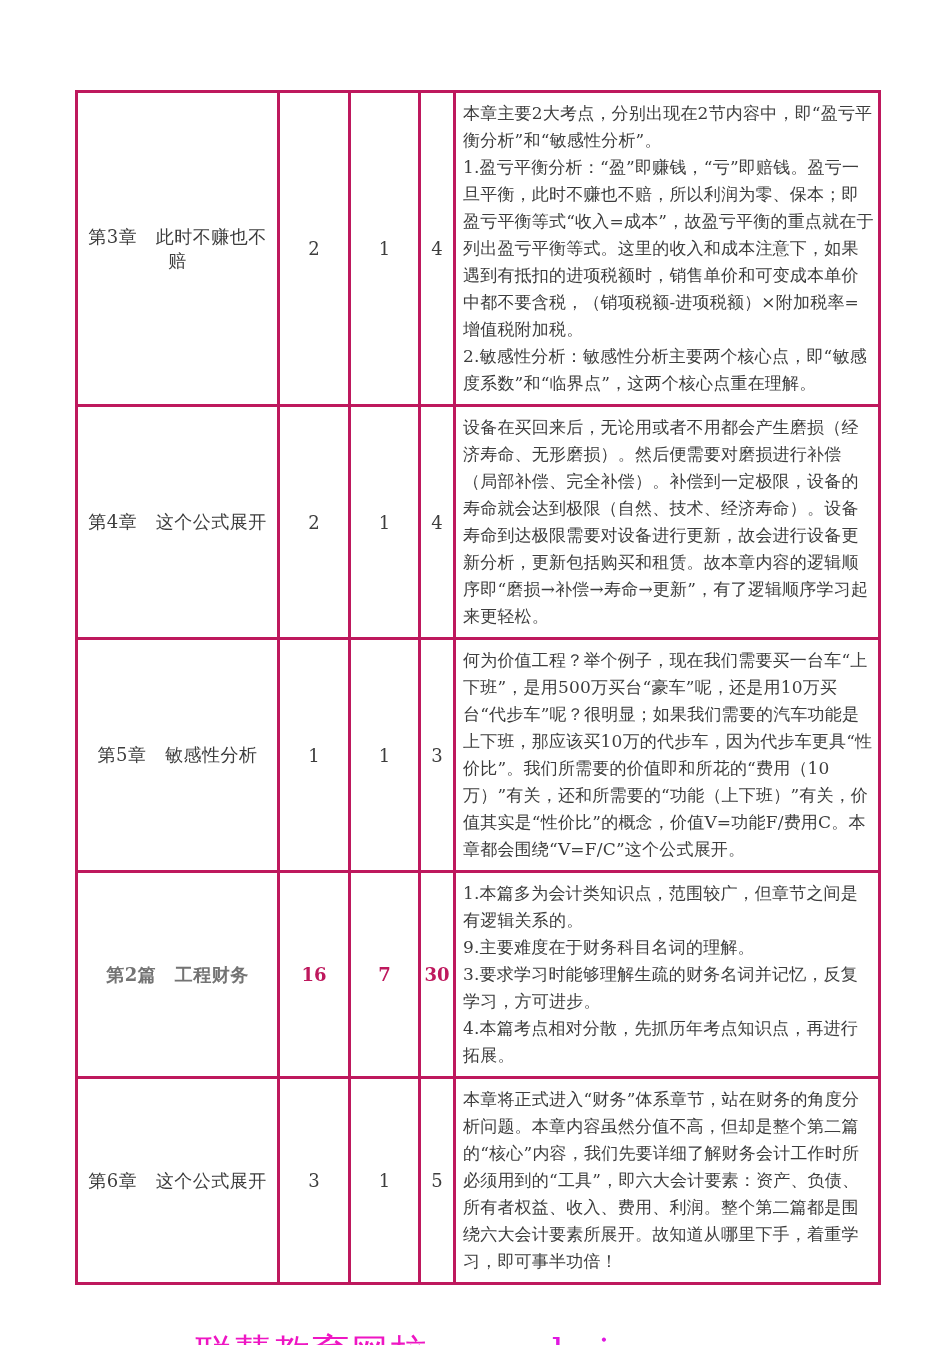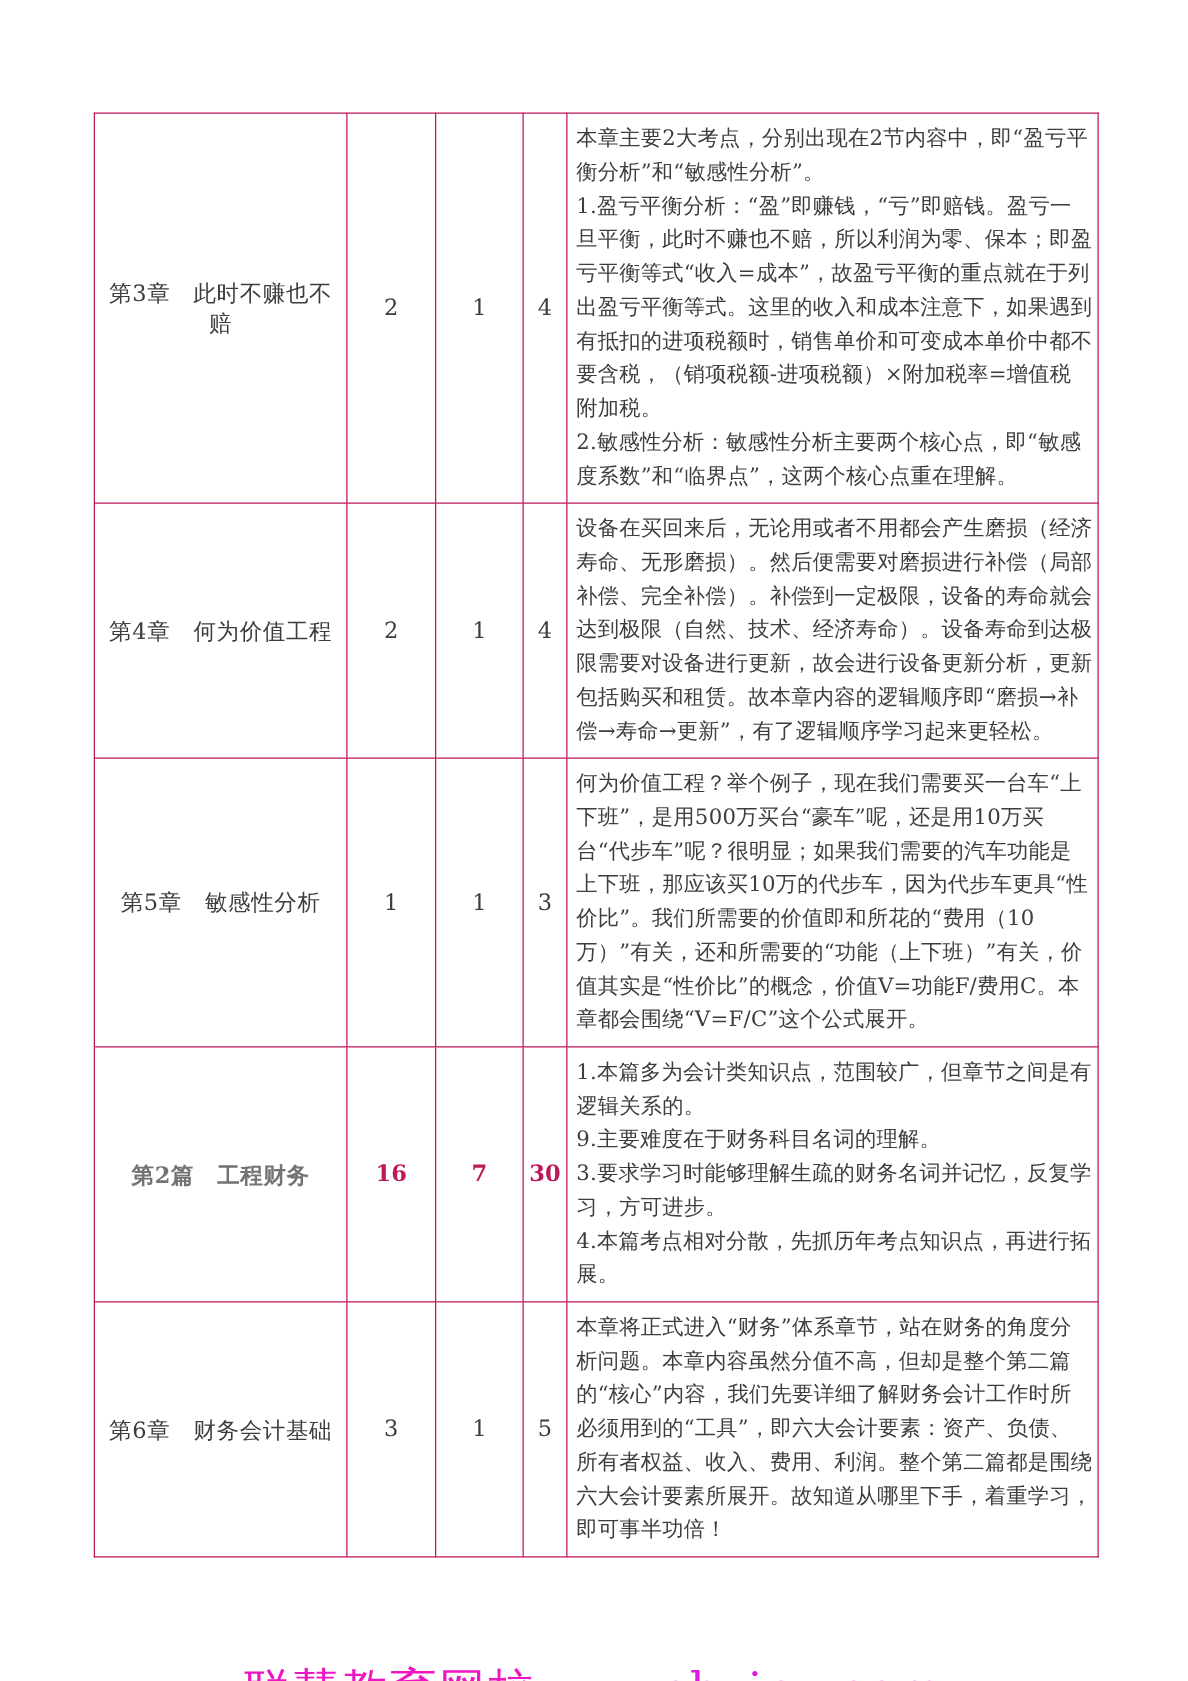--- a/index.html
+++ b/index.html
@@ -18,21 +18,21 @@
   
   table.syllabus {
     position: absolute;
     left: 75px;
     top: 90px;
     width: 803px;
     border-collapse: collapse;
     table-layout: fixed;
   }
   table.syllabus td {
-    border: 1px solid #be185d;
+    border: 3px solid #be185d;
     vertical-align: middle;
     color: #3d3d3d;
   }
   td.chapter {
     text-align: center;
     font-size: 18px;
     letter-spacing: 0.5px;
     padding: 4px;
   }
   td.num {
@@ -100,21 +100,21 @@
     <tr class="r0">
       <td class="chapter">第3章　此时不赚也不赔</td>
       <td class="num">2</td>
       <td class="num">1</td>
       <td class="num">4</td>
       <td class="desc">本章主要2大考点，分别出现在2节内容中，即“盈亏平衡分析”和“敏感性分析”。
 1.盈亏平衡分析：“盈”即赚钱，“亏”即赔钱。盈亏一旦平衡，此时不赚也不赔，所以利润为零、保本；即盈亏平衡等式“收入=成本”，故盈亏平衡的重点就在于列出盈亏平衡等式。这里的收入和成本注意下，如果遇到有抵扣的进项税额时，销售单价和可变成本单价中都不要含税，（销项税额-进项税额）×附加税率=增值税附加税。
 2.敏感性分析：敏感性分析主要两个核心点，即“敏感度系数”和“临界点”，这两个核心点重在理解。</td>
     </tr>
     <tr class="r1">
-      <td class="chapter">第4章　何为价值工程</td>
+      <td class="chapter">第4章　这个公式展开</td>
       <td class="num">2</td>
       <td class="num">1</td>
       <td class="num">4</td>
       <td class="desc">设备在买回来后，无论用或者不用都会产生磨损（经济寿命、无形磨损）。然后便需要对磨损进行补偿（局部补偿、完全补偿）。补偿到一定极限，设备的寿命就会达到极限（自然、技术、经济寿命）。设备寿命到达极限需要对设备进行更新，故会进行设备更新分析，更新包括购买和租赁。故本章内容的逻辑顺序即“磨损→补偿→寿命→更新”，有了逻辑顺序学习起来更轻松。</td>
     </tr>
     <tr class="r2">
       <td class="chapter">第5章　敏感性分析</td>
       <td class="num">1</td>
       <td class="num">1</td>
       <td class="num">3</td>
@@ -124,21 +124,21 @@
       <td class="chapter">第2篇　工程财务</td>
       <td class="num">16</td>
       <td class="num">7</td>
       <td class="num">30</td>
       <td class="desc">1.本篇多为会计类知识点，范围较广，但章节之间是有逻辑关系的。
 9.主要难度在于财务科目名词的理解。
 3.要求学习时能够理解生疏的财务名词并记忆，反复学习，方可进步。
 4.本篇考点相对分散，先抓历年考点知识点，再进行拓展。</td>
     </tr>
     <tr class="r4">
-      <td class="chapter">第6章　财务会计基础</td>
+      <td class="chapter">第6章　这个公式展开</td>
       <td class="num">3</td>
       <td class="num">1</td>
       <td class="num">5</td>
       <td class="desc">本章将正式进入“财务”体系章节，站在财务的角度分析问题。本章内容虽然分值不高，但却是整个第二篇的“核心”内容，我们先要详细了解财务会计工作时所必须用到的“工具”，即六大会计要素：资产、负债、所有者权益、收入、费用、利润。整个第二篇都是围绕六大会计要素所展开。故知道从哪里下手，着重学习，即可事半功倍！</td>
     </tr>
   </tbody>
 </table>
 
 <div class="footer">
   <span class="school">聪慧教育网校</span>

